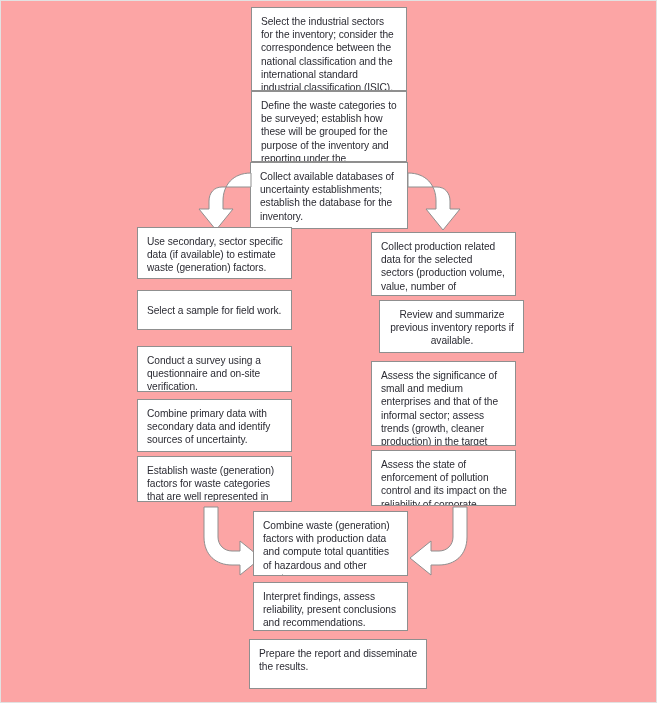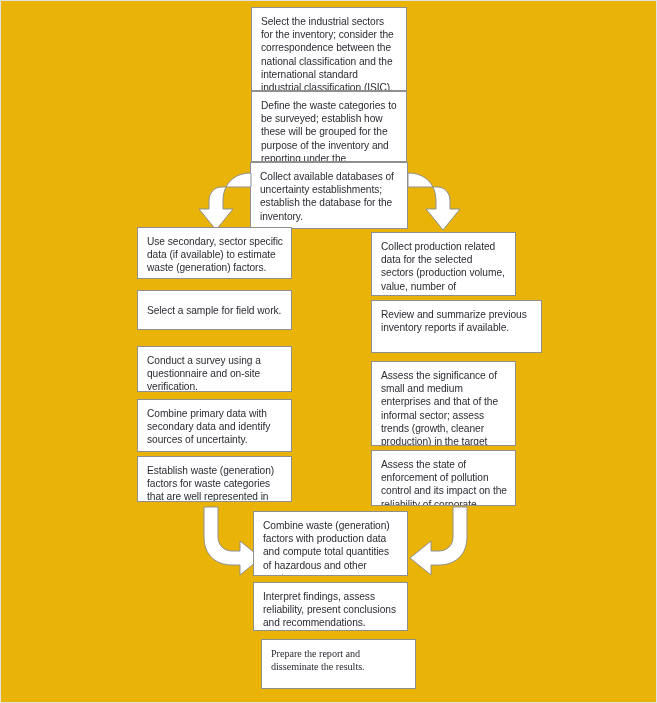--- a/index.html
+++ b/index.html
@@ -8,21 +8,21 @@
     padding: 0;
     background: #ffffff;
   }
   body {
     font-family: "Liberation Sans", sans-serif;
   }
   #page {
     position: relative;
     width: 657px;
     height: 703px;
-    background: #eab308;
+    background: #fca5a5;
     border: 1px solid #e2e2e2;
     box-sizing: border-box;
     overflow: hidden;
     padding-left: 24px;
   }
   .box {
     position: absolute;
     box-sizing: border-box;
     border: 1px solid #8f8f8f;
     background: #ffffff;
@@ -111,21 +111,21 @@
   </div>
 
   <div class="box" style="left:136px; top:455px; width:155px; height:46px;">
     <span>Establish waste (generation) factors for waste categories that are well represented in the data.</span>
   </div>
 
   <div class="box" style="left:370px; top:231px; width:145px; height:64px;">
     <span>Collect production related data for the selected sectors (production volume, value, number of employees, etc.).</span>
   </div>
 
-  <div class="box" style="left:370px; top:299px; width:171px; height:53px;">
+  <div class="box" style="left:378px; top:299px; width:145px; height:53px;text-align:center;">
     <span>Review and summarize previous inventory reports if available.</span>
   </div>
 
   <div class="box" style="left:370px; top:360px; width:145px; height:85px;">
     <span>Assess the significance of small and medium enterprises and that of the informal sector; assess trends (growth, cleaner production) in the target sectors.</span>
   </div>
 
   <div class="box" style="left:370px; top:449px; width:145px; height:56px;">
     <span>Assess the state of enforcement of pollution control and its impact on the reliability of corporate reporting.</span>
   </div>
@@ -159,17 +159,17 @@
   </svg>
 
   <div class="box" style="left:252px; top:510px; width:155px; height:65px;">
     <span>Combine waste (generation) factors with production data and compute total quantities of hazardous and other wastes.</span>
   </div>
 
   <div class="box" style="left:252px; top:581px; width:155px; height:49px;">
     <span>Interpret findings, assess reliability, present conclusions and recommendations.</span>
   </div>
 
-  <div class="box" style="left:260px; top:638px; width:155px; height:50px;font-family:Liberation Serif, serif;">
+  <div class="box" style="left:248px; top:638px; width:178px; height:50px;">
     <span>Prepare the report and disseminate the results.</span>
   </div>
 
 </div>
 
 </body></html>

